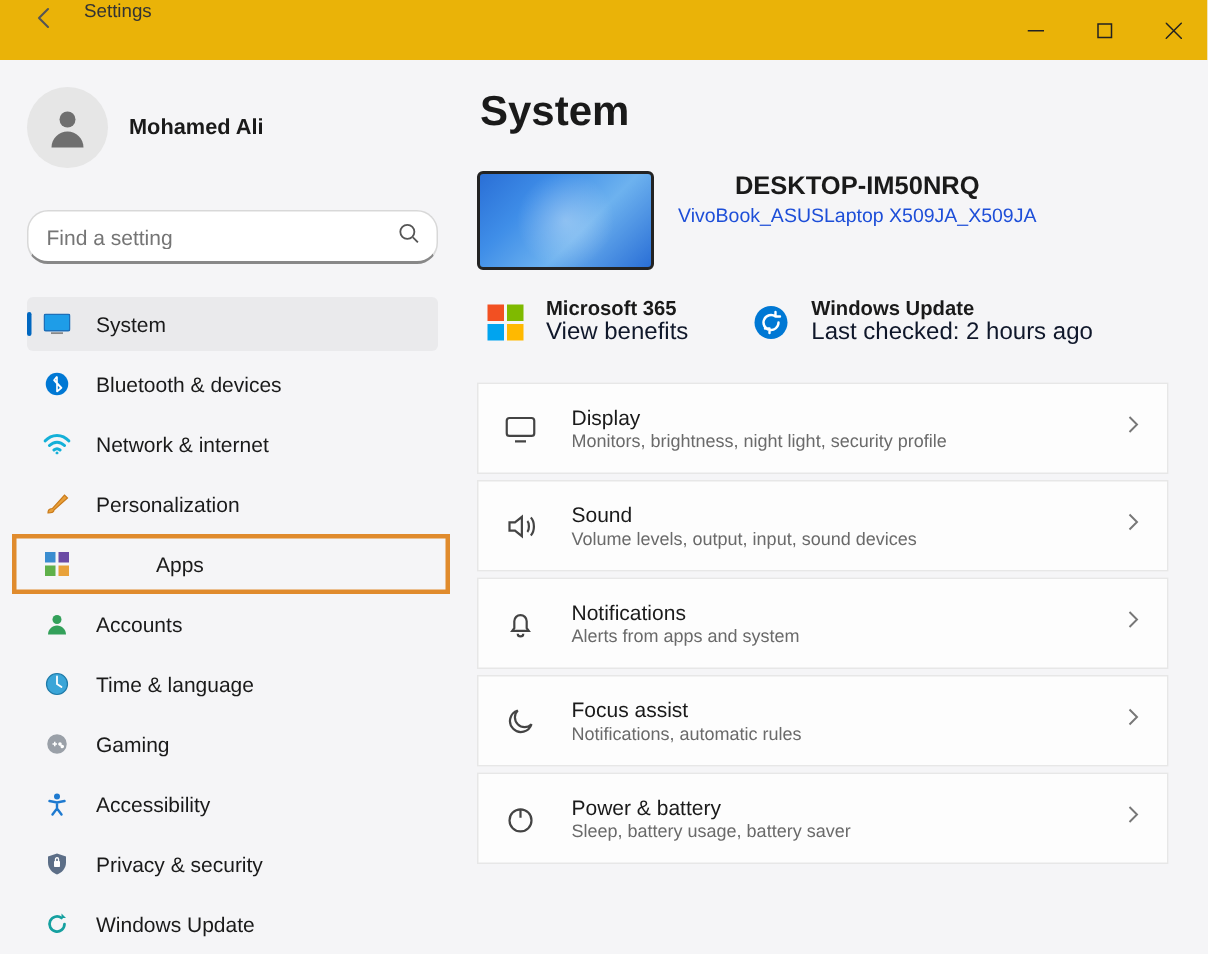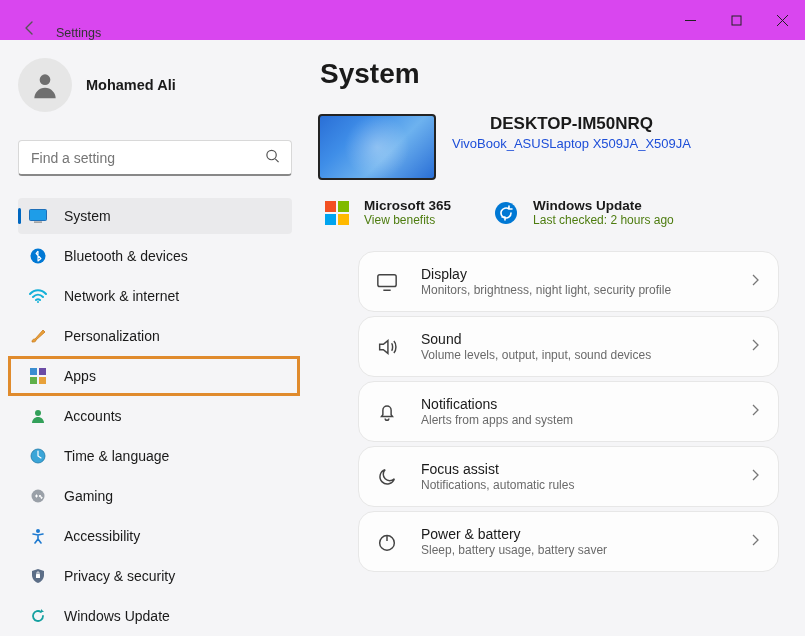--- a/index.html
+++ b/index.html
@@ -8,23 +8,23 @@
     font-family: "Segoe UI", -apple-system, sans-serif;
     background: #f5f5f7;
     width: 805px;
     height: 636px;
     overflow: hidden;
     color: #1a1a1a;
   }
   .titlebar {
     height: 40px;
     display: flex;
-    align-items: flex-end;
+    align-items: flex-start;
     padding-left: 18px;
-    background: #d946ef;
+    background: #eab308;
   }
   .back-btn {
     width: 24px; height: 24px;
     display: flex; align-items: center; justify-content: center;
     color: #555;
     margin-right: 14px;
   }
   .titlebar-title { font-size: 12.5px; color: #333; }
   .winctl {
     margin-left: auto;
@@ -61,21 +61,21 @@
   .search {
     position: relative;
     margin-bottom: 22px;
   }
   .search input {
     width: 100%;
     height: 36px;
     background: #fff;
     border: 1px solid #d8d8d8;
     border-bottom: 2px solid #888;
-    border-radius: 4px;
+    border-radius: 14px;
     padding: 0 40px 0 12px;
     font-size: 14px;
     outline: none;
     color: #555;
   }
   .search .mag {
     position: absolute;
     right: 12px; top: 50%;
     transform: translateY(-50%);
     color: #555;
@@ -108,20 +108,21 @@
     background: #0067c0;
     border-radius: 2px;
   }
   .nav-item.highlighted {
     outline: 3px solid #e08b2d;
     outline-offset: -1px;
     border-radius: 0;
     margin-left: -8px;
     padding-left: 18px;
     margin-right: -6px;
+    gap: 40px;
   }
   .main {
     flex: 1;
     padding: 10px 26px 0 8px;
     overflow-y: auto;
     height: 100%;
   }
   .main::-webkit-scrollbar { width: 8px; }
   .main::-webkit-scrollbar-thumb { background: #c7c7c7; border-radius: 4px; }
   .page-title { font-size: 28px; font-weight: 600; margin: 8px 0 24px 2px; }
@@ -161,32 +162,31 @@
     grid-template-columns: 11px 11px;
     grid-template-rows: 11px 11px;
     gap: 2px;
   }
   .ms365 div:nth-child(1){background:#f25022;}
   .ms365 div:nth-child(2){background:#7fba00;}
   .ms365 div:nth-child(3){background:#00a4ef;}
   .ms365 div:nth-child(4){background:#ffb900;}
   .promo-txt { display:flex; flex-direction:column; }
   .promo-title { font-size: 13.5px; font-weight: 600; }
-  .promo-sub { font-size: 12px; color: #4d7c0f; }
+  .promo-sub { font-size: 16px; color: #0f172a; }
   .card {
     background: #fdfdfd;
     border: 1px solid #e7e7e7;
-    border-radius: 16px;
+    border-radius: 0;
     padding: 14px 18px 14px 14px;
     display: flex;
     align-items: center;
     gap: 20px;
     margin-bottom: 4px;
     cursor: pointer;
-    margin-left: 40px;
   }
   .card-icon {
     width: 28px; height: 28px;
     display:flex;align-items:center;justify-content:center;
     color: #444;
   }
   .card-icon svg{width:22px;height:22px;stroke:#444;fill:none;stroke-width:1.6;}
   .card-body { flex: 1; display:flex; flex-direction:column; gap:1px;}
   .card-title { font-size: 14px; }
   .card-sub { font-size: 12px; color: #6a6a6a; }

